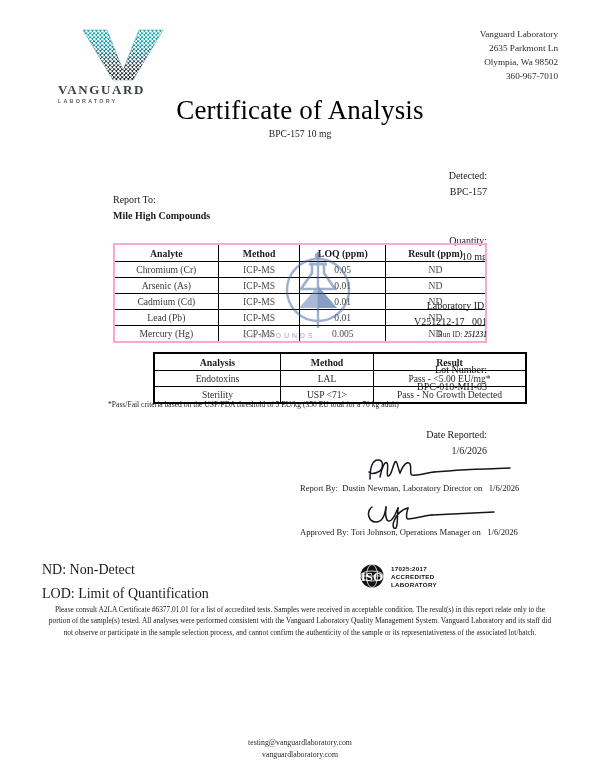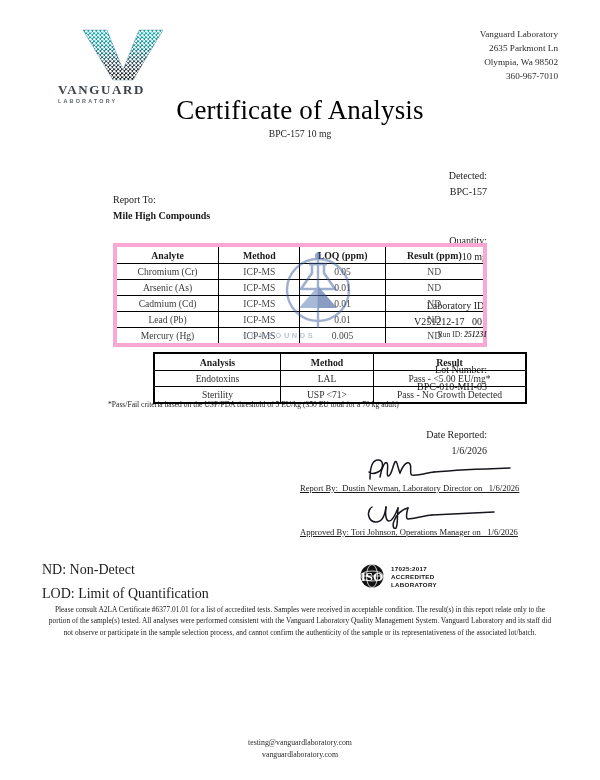--- a/index.html
+++ b/index.html
@@ -166,21 +166,21 @@
     font-weight: bold;
     height: 16px;
     font-size: 9.8px;
   }
   .tbl td { height: 15px; color: #4a4a4a; }
 
   #metals-table {
     left: 113px;
     top: 243px;
     width: 374px;
-    border: 4px solid #f9a8d4;
+    border: 2px solid #f9a8d4;
   }
   #metals-table td.analyte { color: #3a3a3a; }
 
   #bio-table {
     left: 113px;
     top: 352px;
     width: 374px;
     border: 2px solid #000;
     margin-left: 40px;
   }
@@ -206,21 +206,20 @@
     font-size: 7.6px;
     color: #222;
   }
 
   
   .sig-wrap {
     position: absolute;
     left: 300px;
     top: 455px;
     width: 230px;
-    text-decoration: underline;
   }
   .sig-img { display: block; height: 30px; margin-left: 60px; }
   .sig-line {
     font-size: 8.6px;
     color: #1c1c1c;
     text-align: left;
     margin-top: -2px;
     white-space: pre;
   }
   .sig-line2 { margin-top: 6px; }

